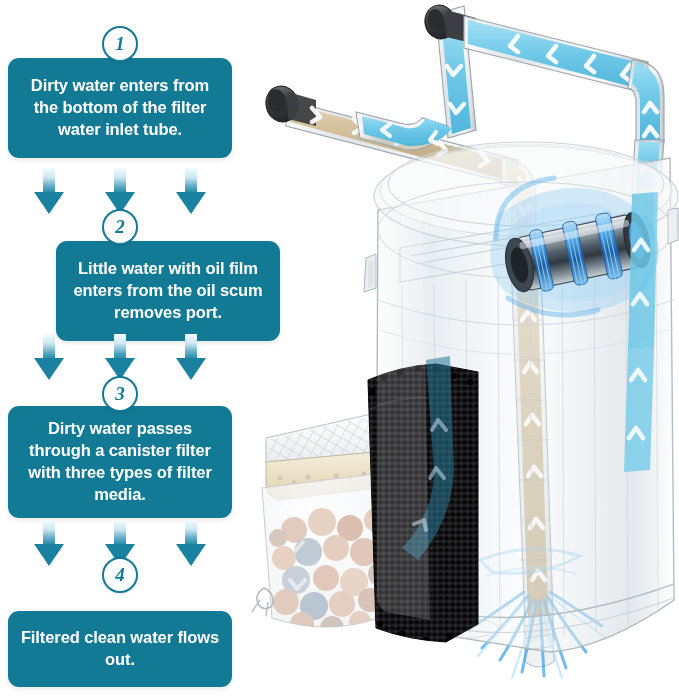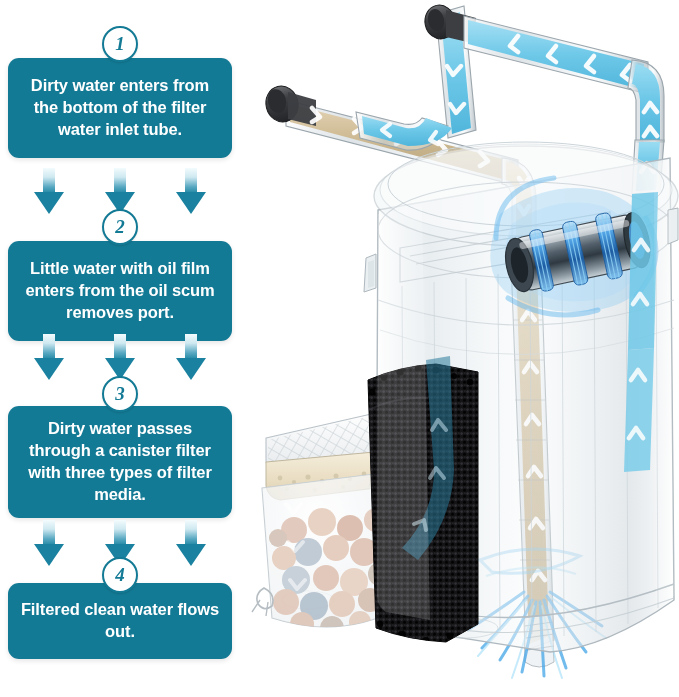--- a/index.html
+++ b/index.html
@@ -94,21 +94,21 @@
         <div class="head"></div>
       </div>
       <div class="arrow" style="left:168px;">
         <div class="shaft"></div>
         <div class="head"></div>
       </div>
     </div>
 
     <div class="step" style="top:0;">
       <div class="badge" style="left:94px; top:209px;">2</div>
-      <div class="step-box" style="top:241px; height:100px;">
+      <div class="step-box" style="top:241px; height:100px;margin-left:48px;">
         <span>Little water with oil film enters from the oil scum removes port.</span>
       </div>
     </div>
 
     <div class="arrows" style="top:334px;">
       <div class="arrow" style="left:26px;">
         <div class="shaft"></div>
         <div class="head"></div>
       </div>
       <div class="arrow" style="left:97px;">
@@ -138,21 +138,21 @@
         <div class="head"></div>
       </div>
       <div class="arrow" style="left:168px;">
         <div class="shaft"></div>
         <div class="head"></div>
       </div>
     </div>
 
     <div class="step" style="top:0;">
       <div class="badge" style="left:94px; top:557px;">4</div>
-      <div class="step-box" style="top:583px; height:76px;">
+      <div class="step-box" style="top:611px; height:76px;">
         <span>Filtered clean water flows out.</span>
       </div>
     </div>
 
   </div>
 
   <div id="illus">
     <svg width="429" height="697" viewBox="0 0 429 697" xmlns="http://www.w3.org/2000/svg">
       <defs>
         <linearGradient id="glass" x1="0" y1="0" x2="1" y2="0">

